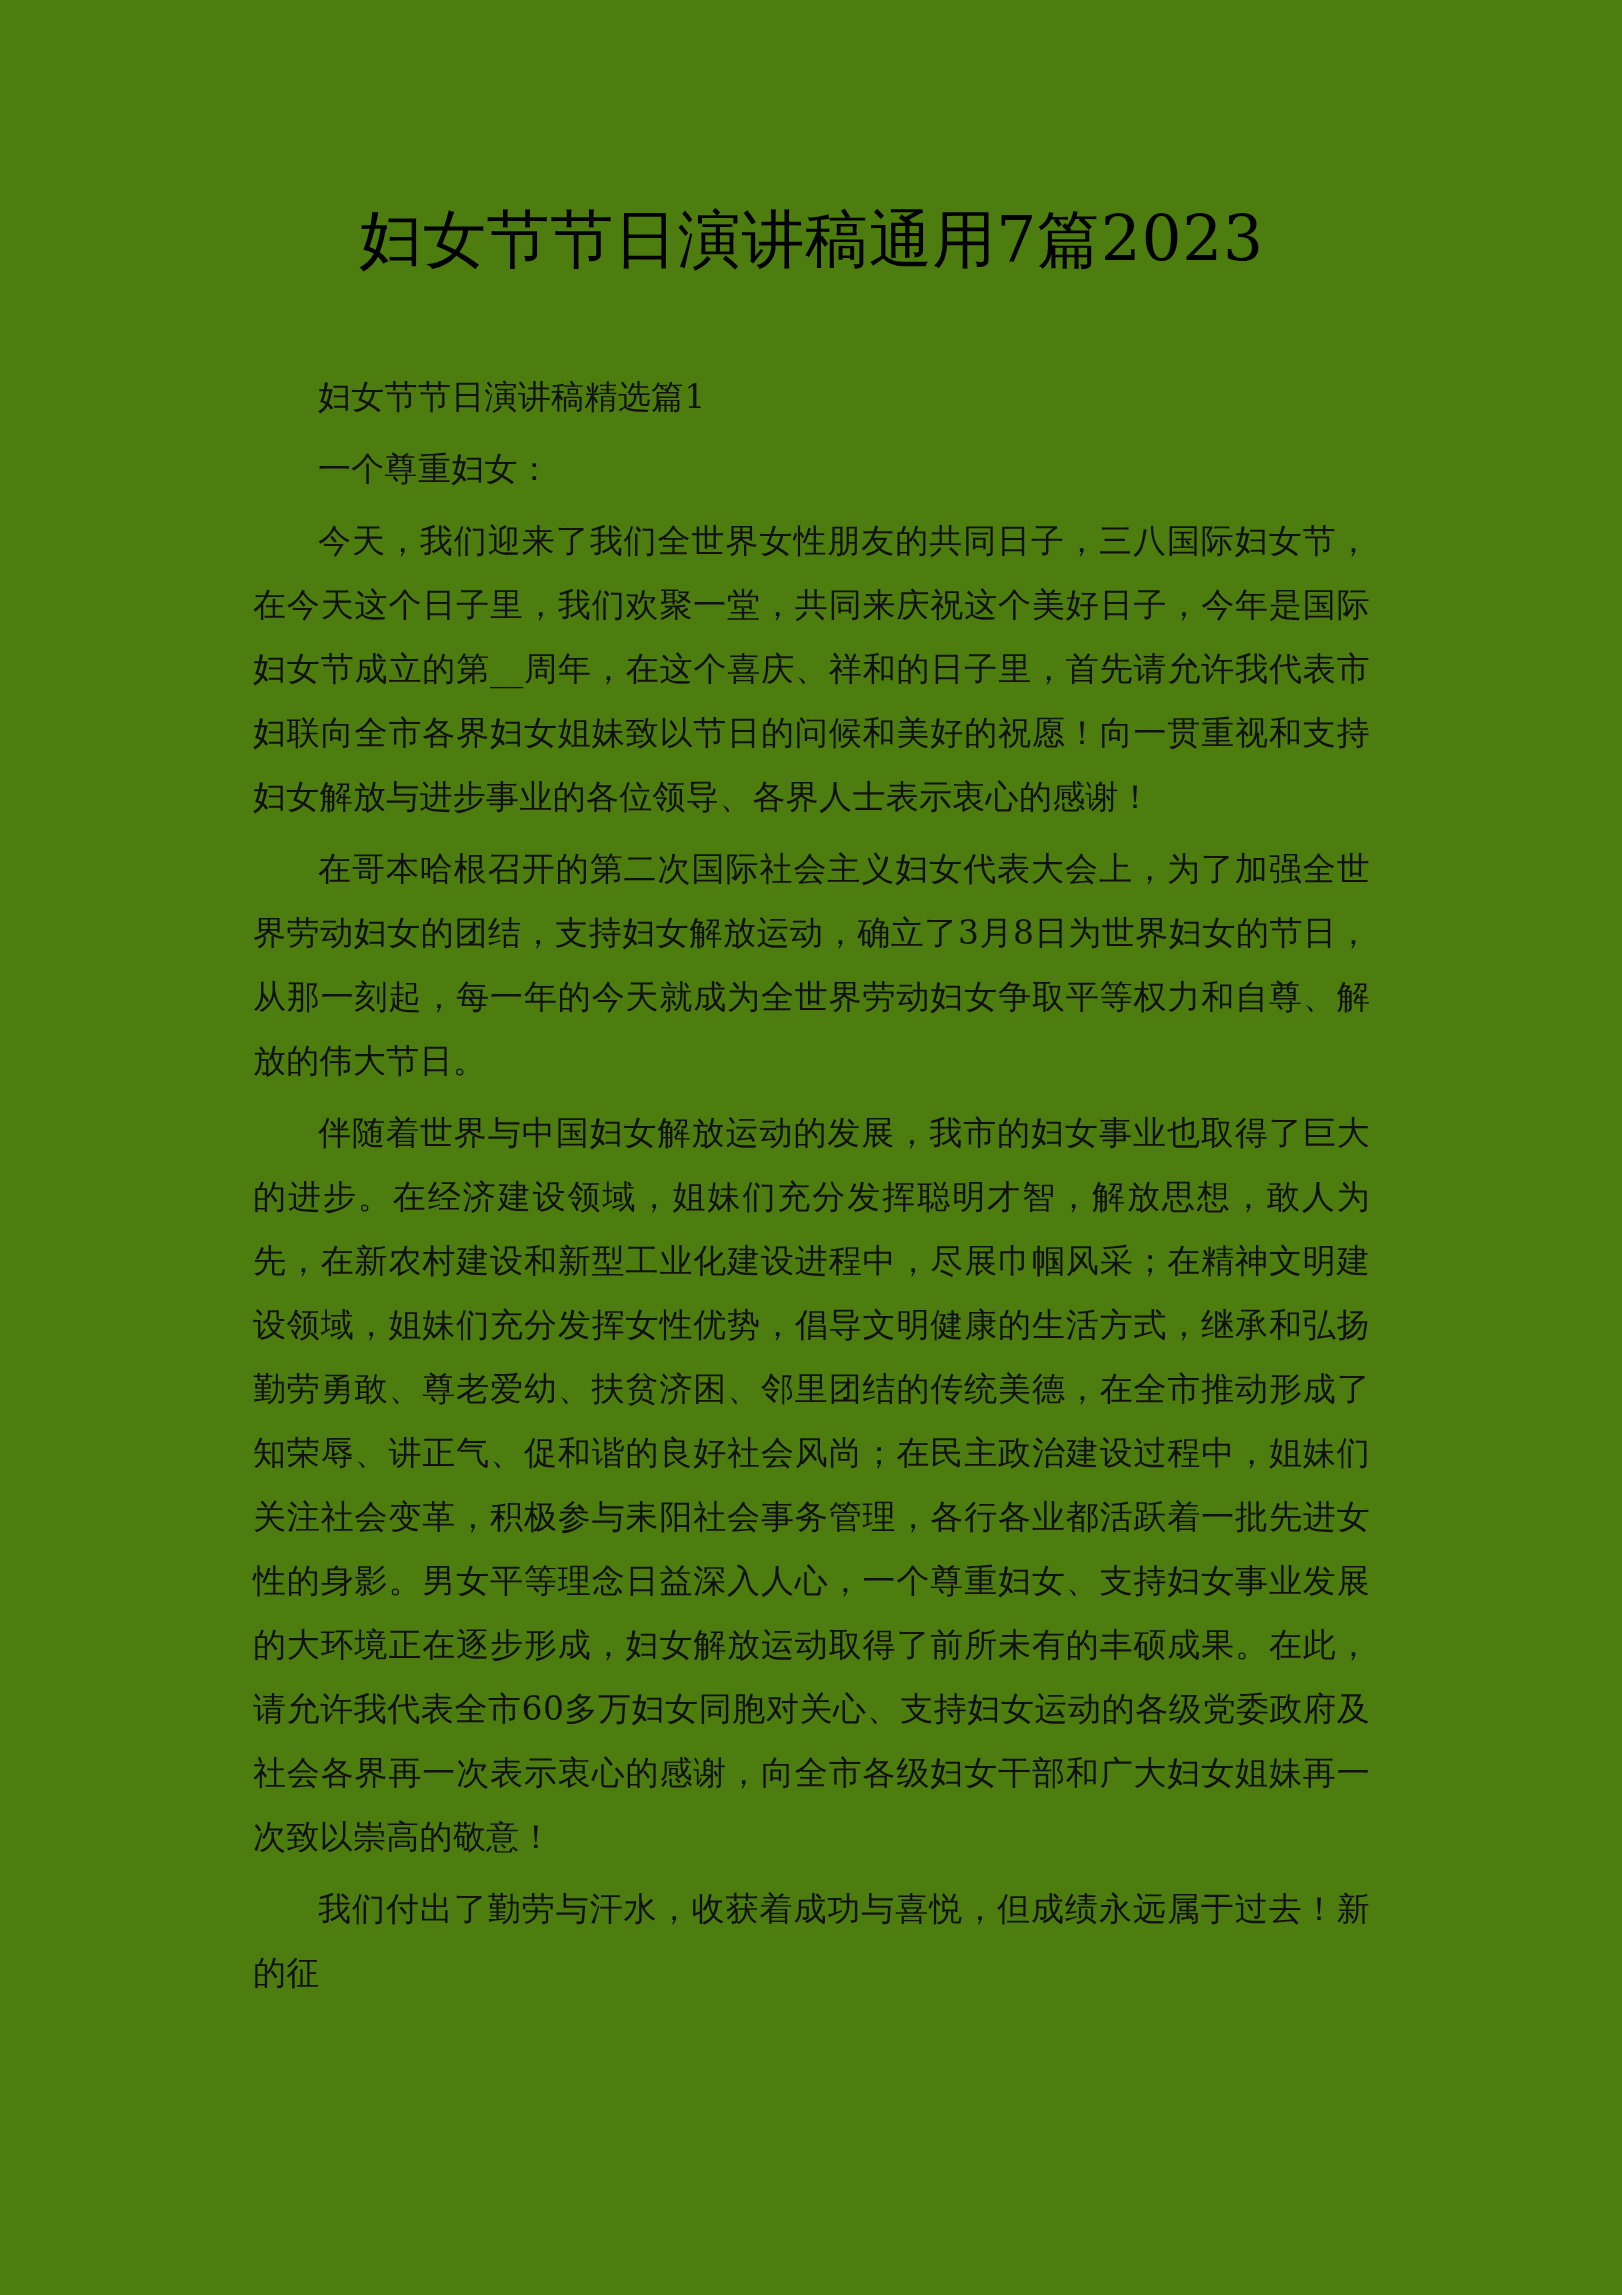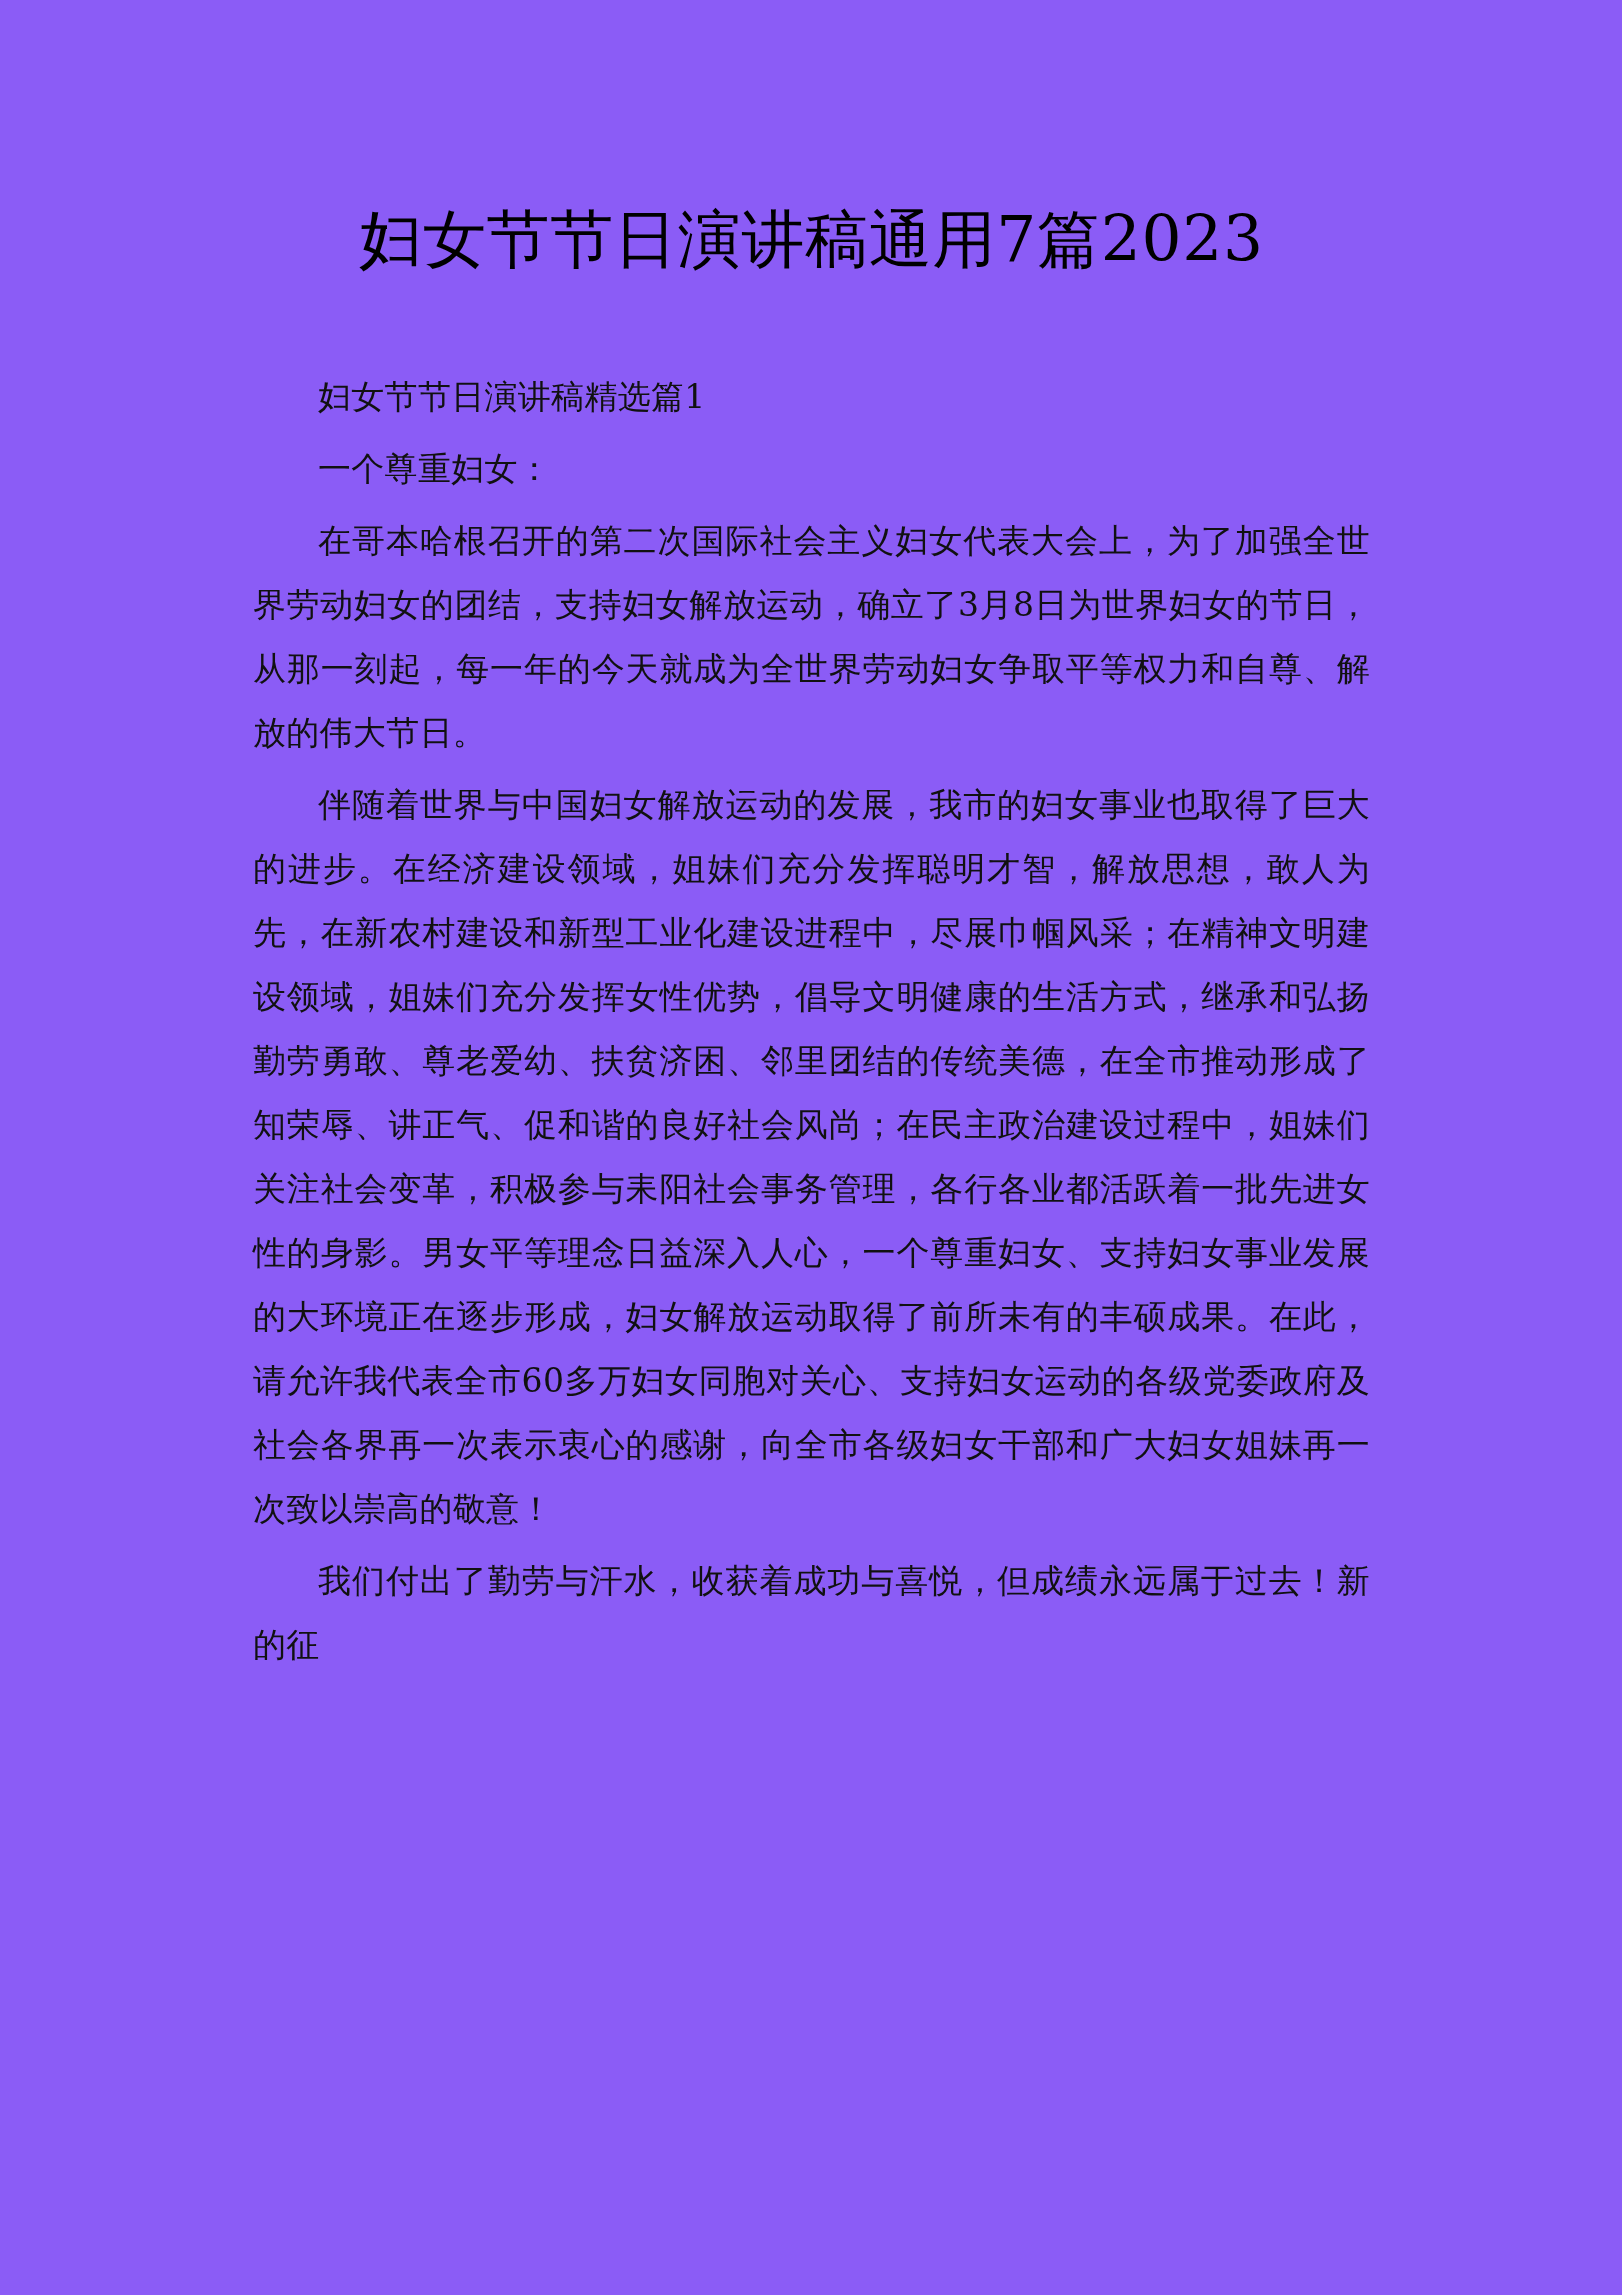--- a/index.html
+++ b/index.html
@@ -13,21 +13,21 @@
     position: relative;
     overflow: hidden;
     font-family: "DejaVu Serif", "Liberation Serif", serif;
     color: #111111;
   }
   .page {
     position: absolute;
     left: 0; top: 0;
     width: 1623px;
     height: 2295px;
-    background: #8b5cf6;
+    background: #4d7c0f;
   }
   .title {
     position: absolute;
     top: 200px;
     left: 0;
     width: 1623px;
     text-align: center;
     font-size: 63px;
     line-height: 79px;
     letter-spacing: 0.7px;
@@ -54,18 +54,19 @@
 </style>
 </head>
 <body>
 
 <div class="page">
   <div class="title">妇女节节日演讲稿通用7篇2023</div>
 
   <div class="body-text">
     <p class="para heading-line">妇女节节日演讲稿精选篇1</p>
     <p class="para heading-line">一个尊重妇女：</p>
+    <p class="para">今天，我们迎来了我们全世界女性朋友的共同日子，三八国际妇女节，在今天这个日子里，我们欢聚一堂，共同来庆祝这个美好日子，今年是国际妇女节成立的第__周年，在这个喜庆、祥和的日子里，首先请允许我代表市妇联向全市各界妇女姐妹致以节日的问候和美好的祝愿！向一贯重视和支持妇女解放与进步事业的各位领导、各界人士表示衷心的感谢！</p>
     <p class="para">在哥本哈根召开的第二次国际社会主义妇女代表大会上，为了加强全世界劳动妇女的团结，支持妇女解放运动，确立了3月8日为世界妇女的节日，从那一刻起，每一年的今天就成为全世界劳动妇女争取平等权力和自尊、解放的伟大节日。</p>
     <p class="para">伴随着世界与中国妇女解放运动的发展，我市的妇女事业也取得了巨大的进步。在经济建设领域，姐妹们充分发挥聪明才智，解放思想，敢人为先，在新农村建设和新型工业化建设进程中，尽展巾帼风采；在精神文明建设领域，姐妹们充分发挥女性优势，倡导文明健康的生活方式，继承和弘扬勤劳勇敢、尊老爱幼、扶贫济困、邻里团结的传统美德，在全市推动形成了知荣辱、讲正气、促和谐的良好社会风尚；在民主政治建设过程中，姐妹们关注社会变革，积极参与耒阳社会事务管理，各行各业都活跃着一批先进女性的身影。男女平等理念日益深入人心，一个尊重妇女、支持妇女事业发展的大环境正在逐步形成，妇女解放运动取得了前所未有的丰硕成果。在此，请允许我代表全市60多万妇女同胞对关心、支持妇女运动的各级党委政府及社会各界再一次表示衷心的感谢，向全市各级妇女干部和广大妇女姐妹再一次致以崇高的敬意！</p>
     <p class="para">我们付出了勤劳与汗水，收获着成功与喜悦，但成绩永远属于过去！新的征</p>
   </div>
 </div>
 
 
 </body></html>

